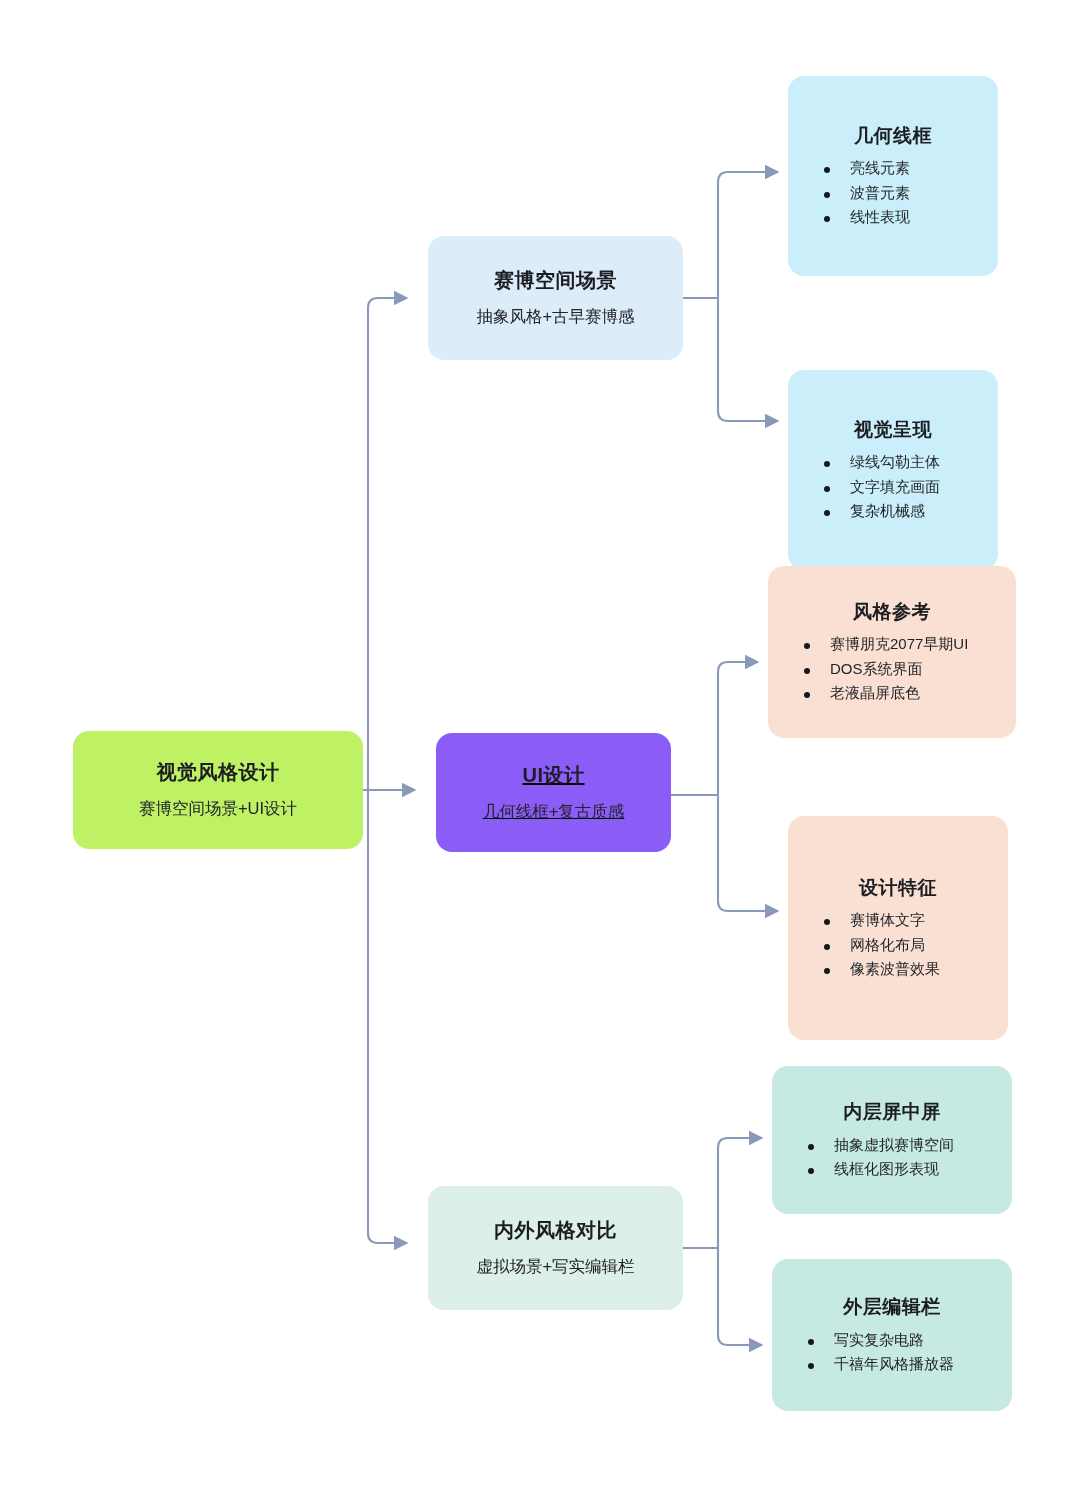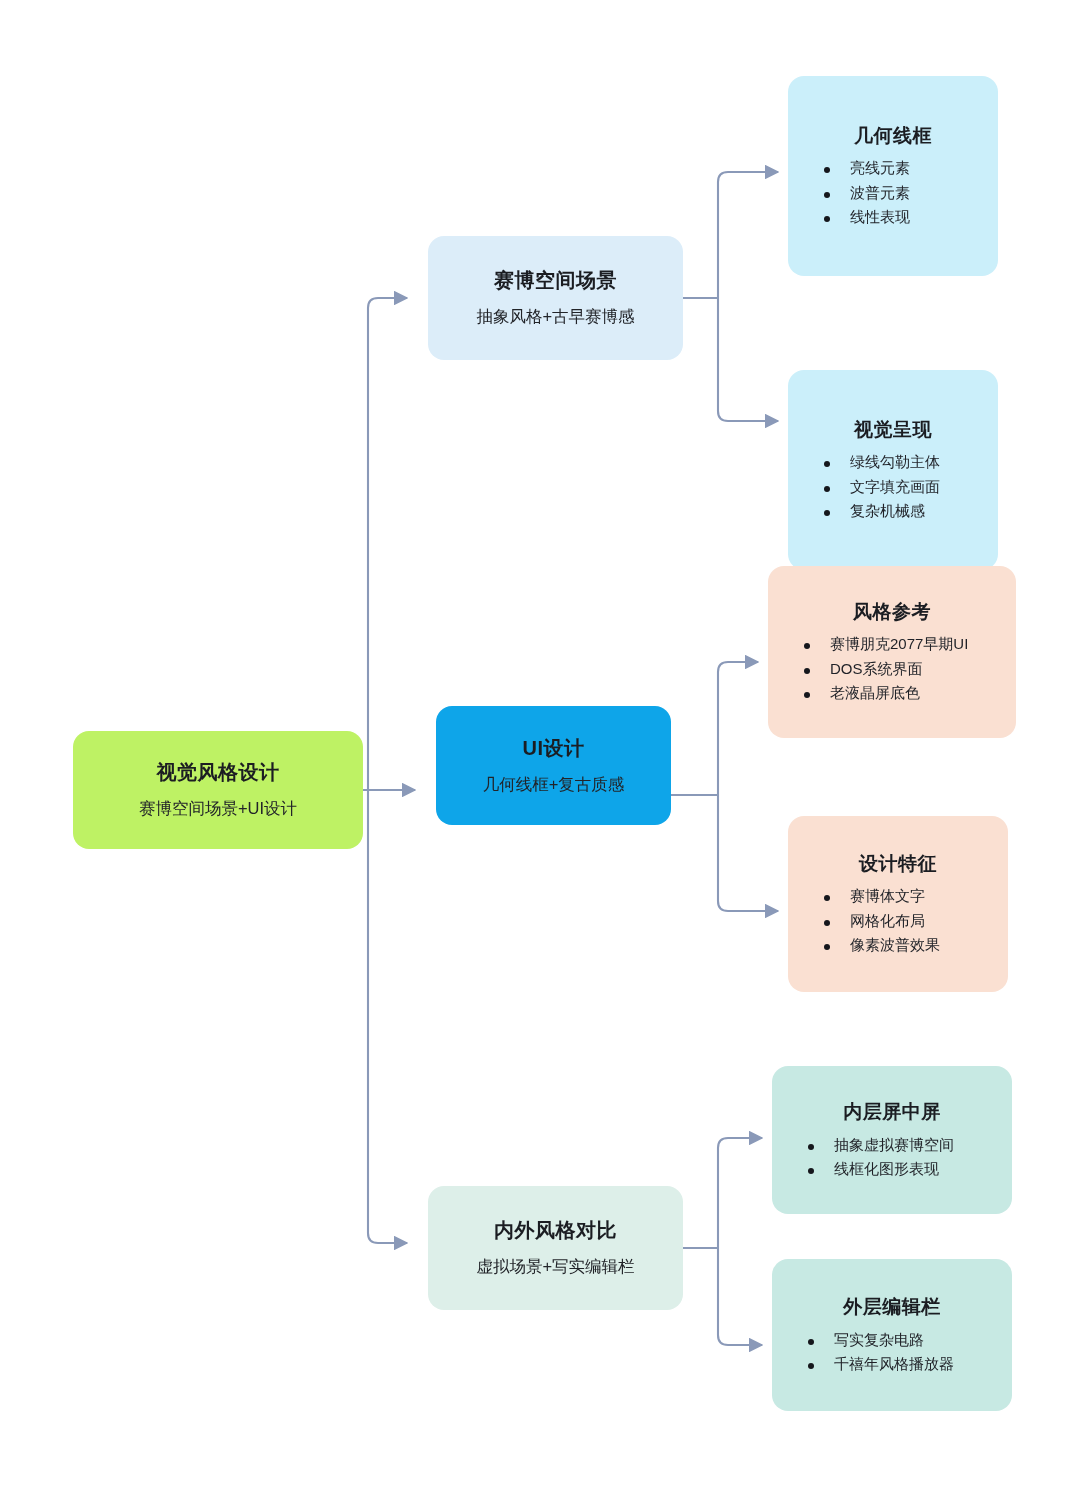--- a/index.html
+++ b/index.html
@@ -145,35 +145,35 @@
 
   <div class="node leaf" style="left:788px; top:322px; width:210px; height:200px; background:#cbeffa;margin-top:48px;">
     <div class="title">视觉呈现</div>
     <ul>
       <li>绿线勾勒主体</li>
       <li>文字填充画面</li>
       <li>复杂机械感</li>
     </ul>
   </div>
 
-  <div class="node centered" style="left:425px; top:706px; width:235px; height:119px; background:#0ea5e9;">
+  <div class="node centered" style="left:425px; top:733px; width:235px; height:119px; background:#8b5cf6;text-decoration:underline;">
     <div class="title">UI设计</div>
     <div class="subtitle">几何线框+复古质感</div>
   </div>
 
   <div class="node leaf" style="left:768px; top:566px; width:248px; height:172px; background:#fae0d2;">
     <div class="title">风格参考</div>
     <ul>
       <li>赛博朋克2077早期UI</li>
       <li>DOS系统界面</li>
       <li>老液晶屏底色</li>
     </ul>
   </div>
 
-  <div class="node leaf" style="left:788px; top:816px; width:220px; height:176px; background:#fae0d2;">
+  <div class="node leaf" style="left:788px; top:816px; width:220px; height:224px; background:#fae0d2;">
     <div class="title">设计特征</div>
     <ul>
       <li>赛博体文字</li>
       <li>网格化布局</li>
       <li>像素波普效果</li>
     </ul>
   </div>
 
   <div class="node centered" style="left:417px; top:1186px; width:255px; height:124px; background:#ddefe9;">
     <div class="title">内外风格对比</div>

